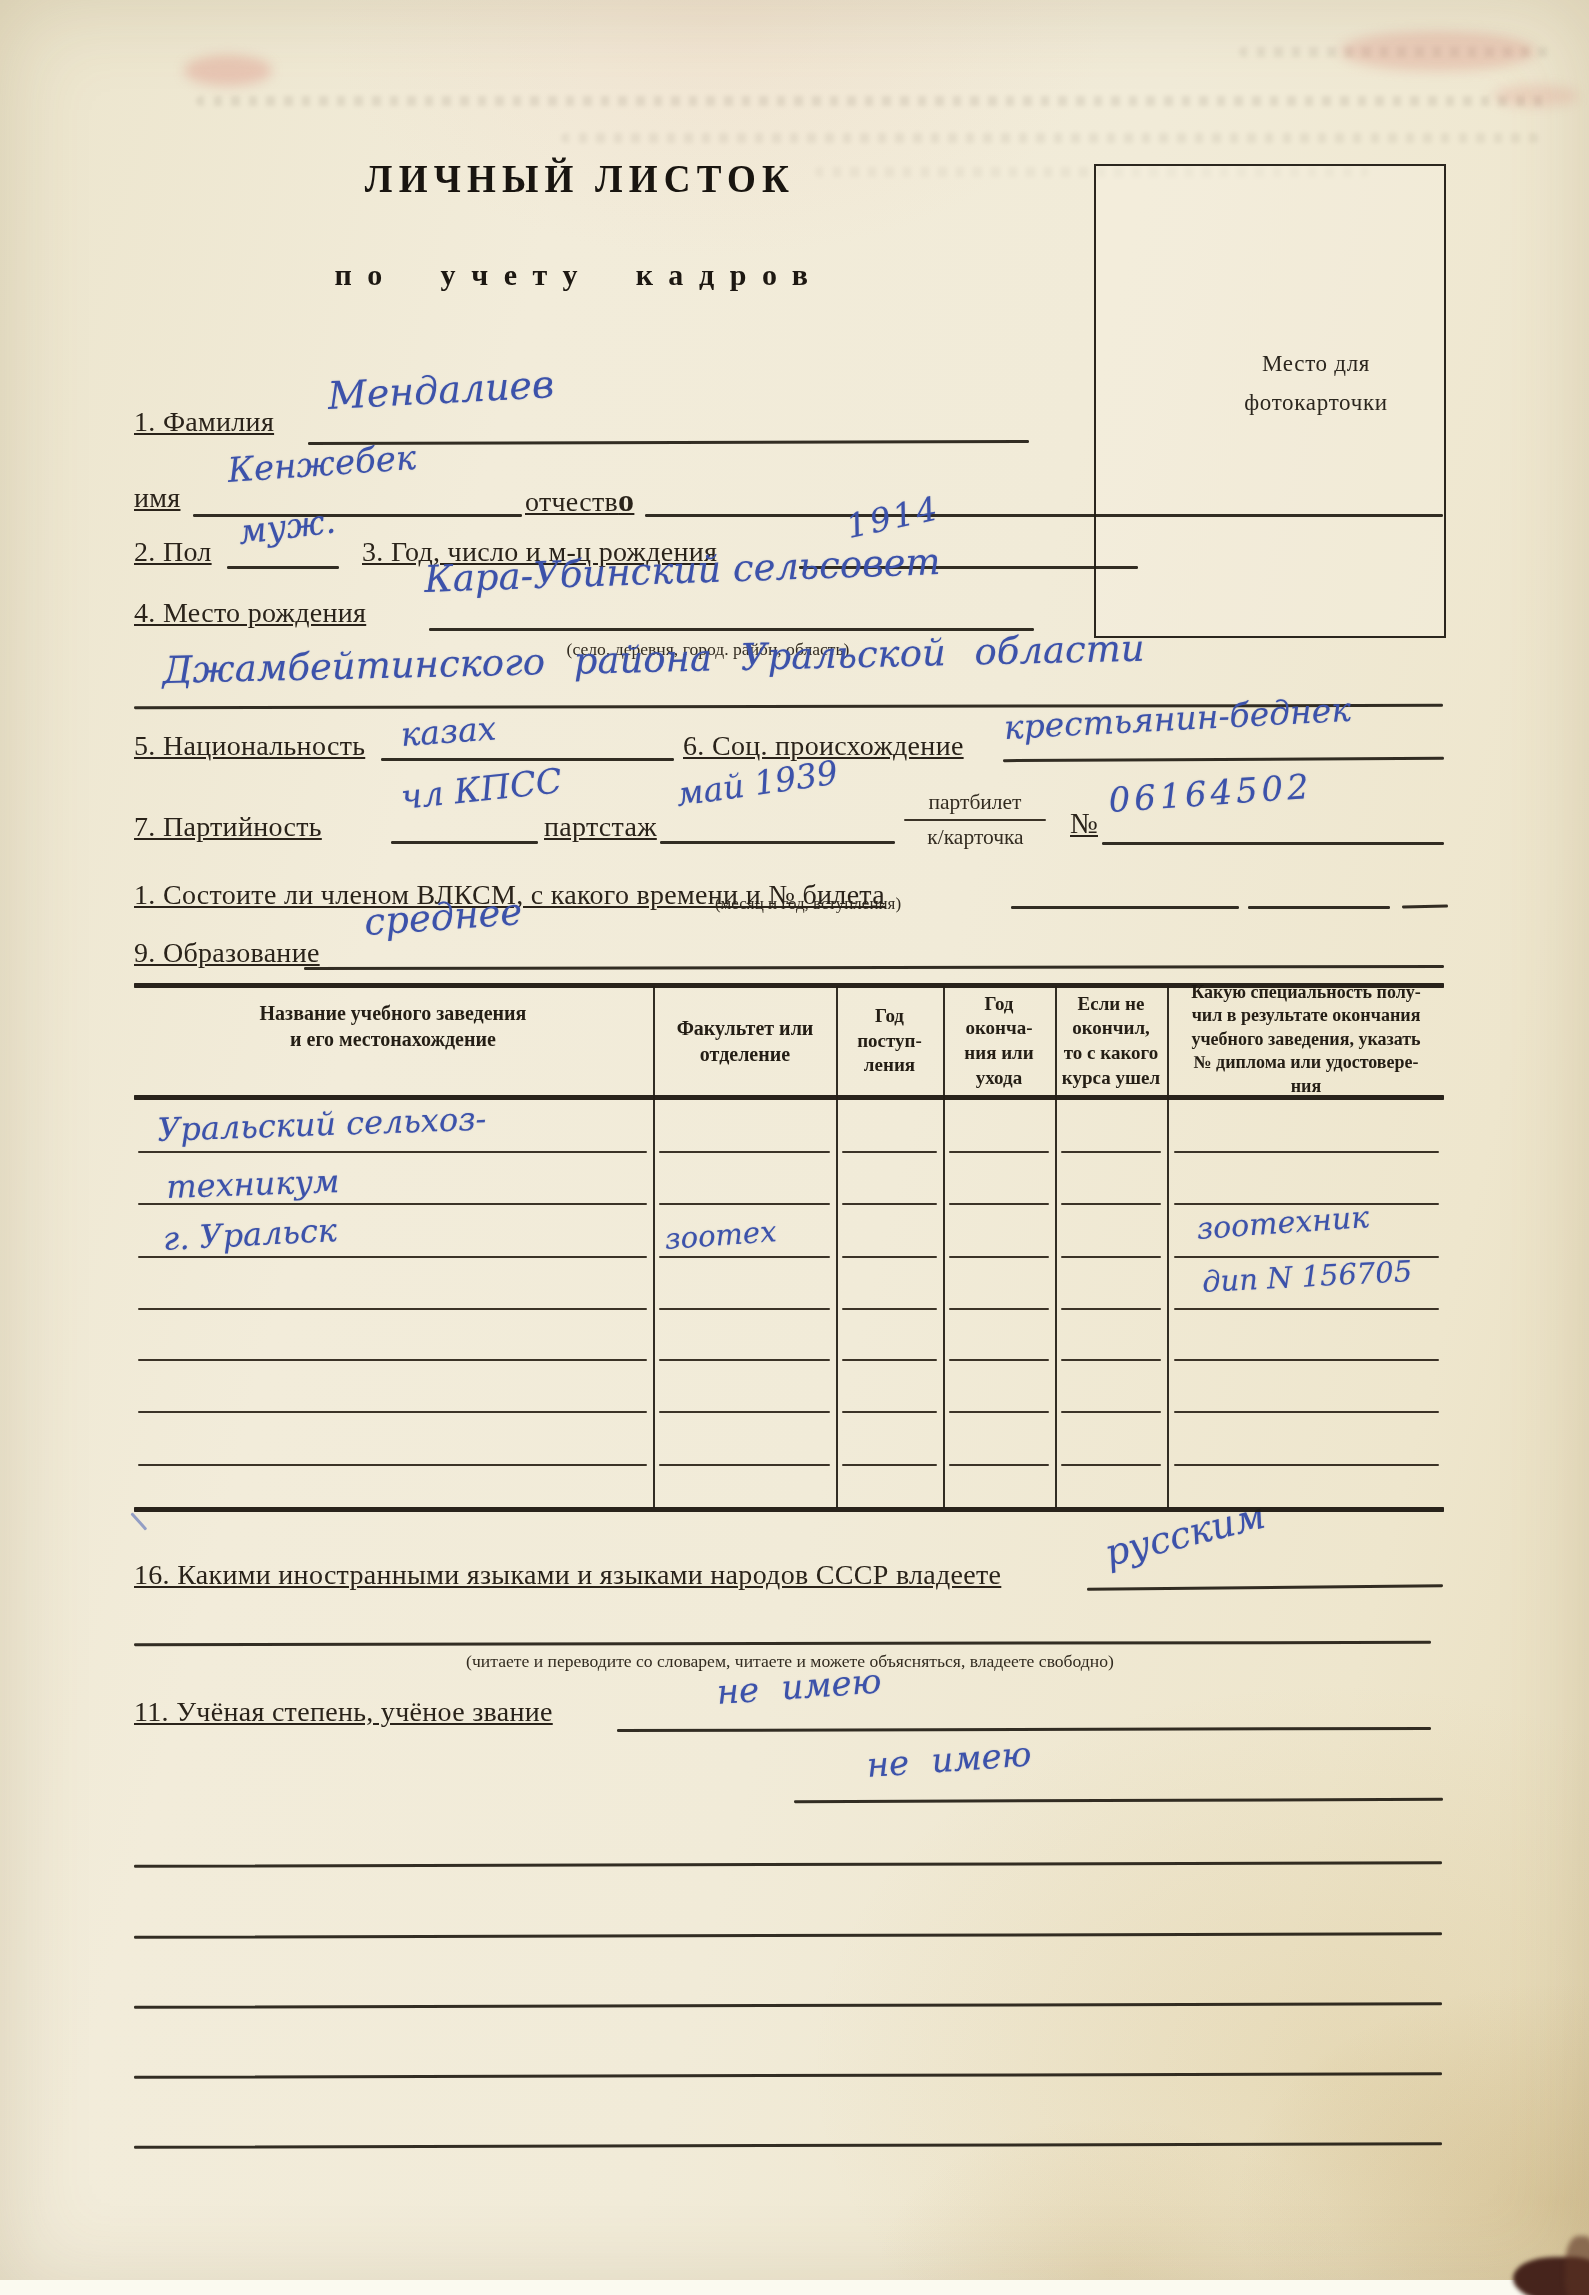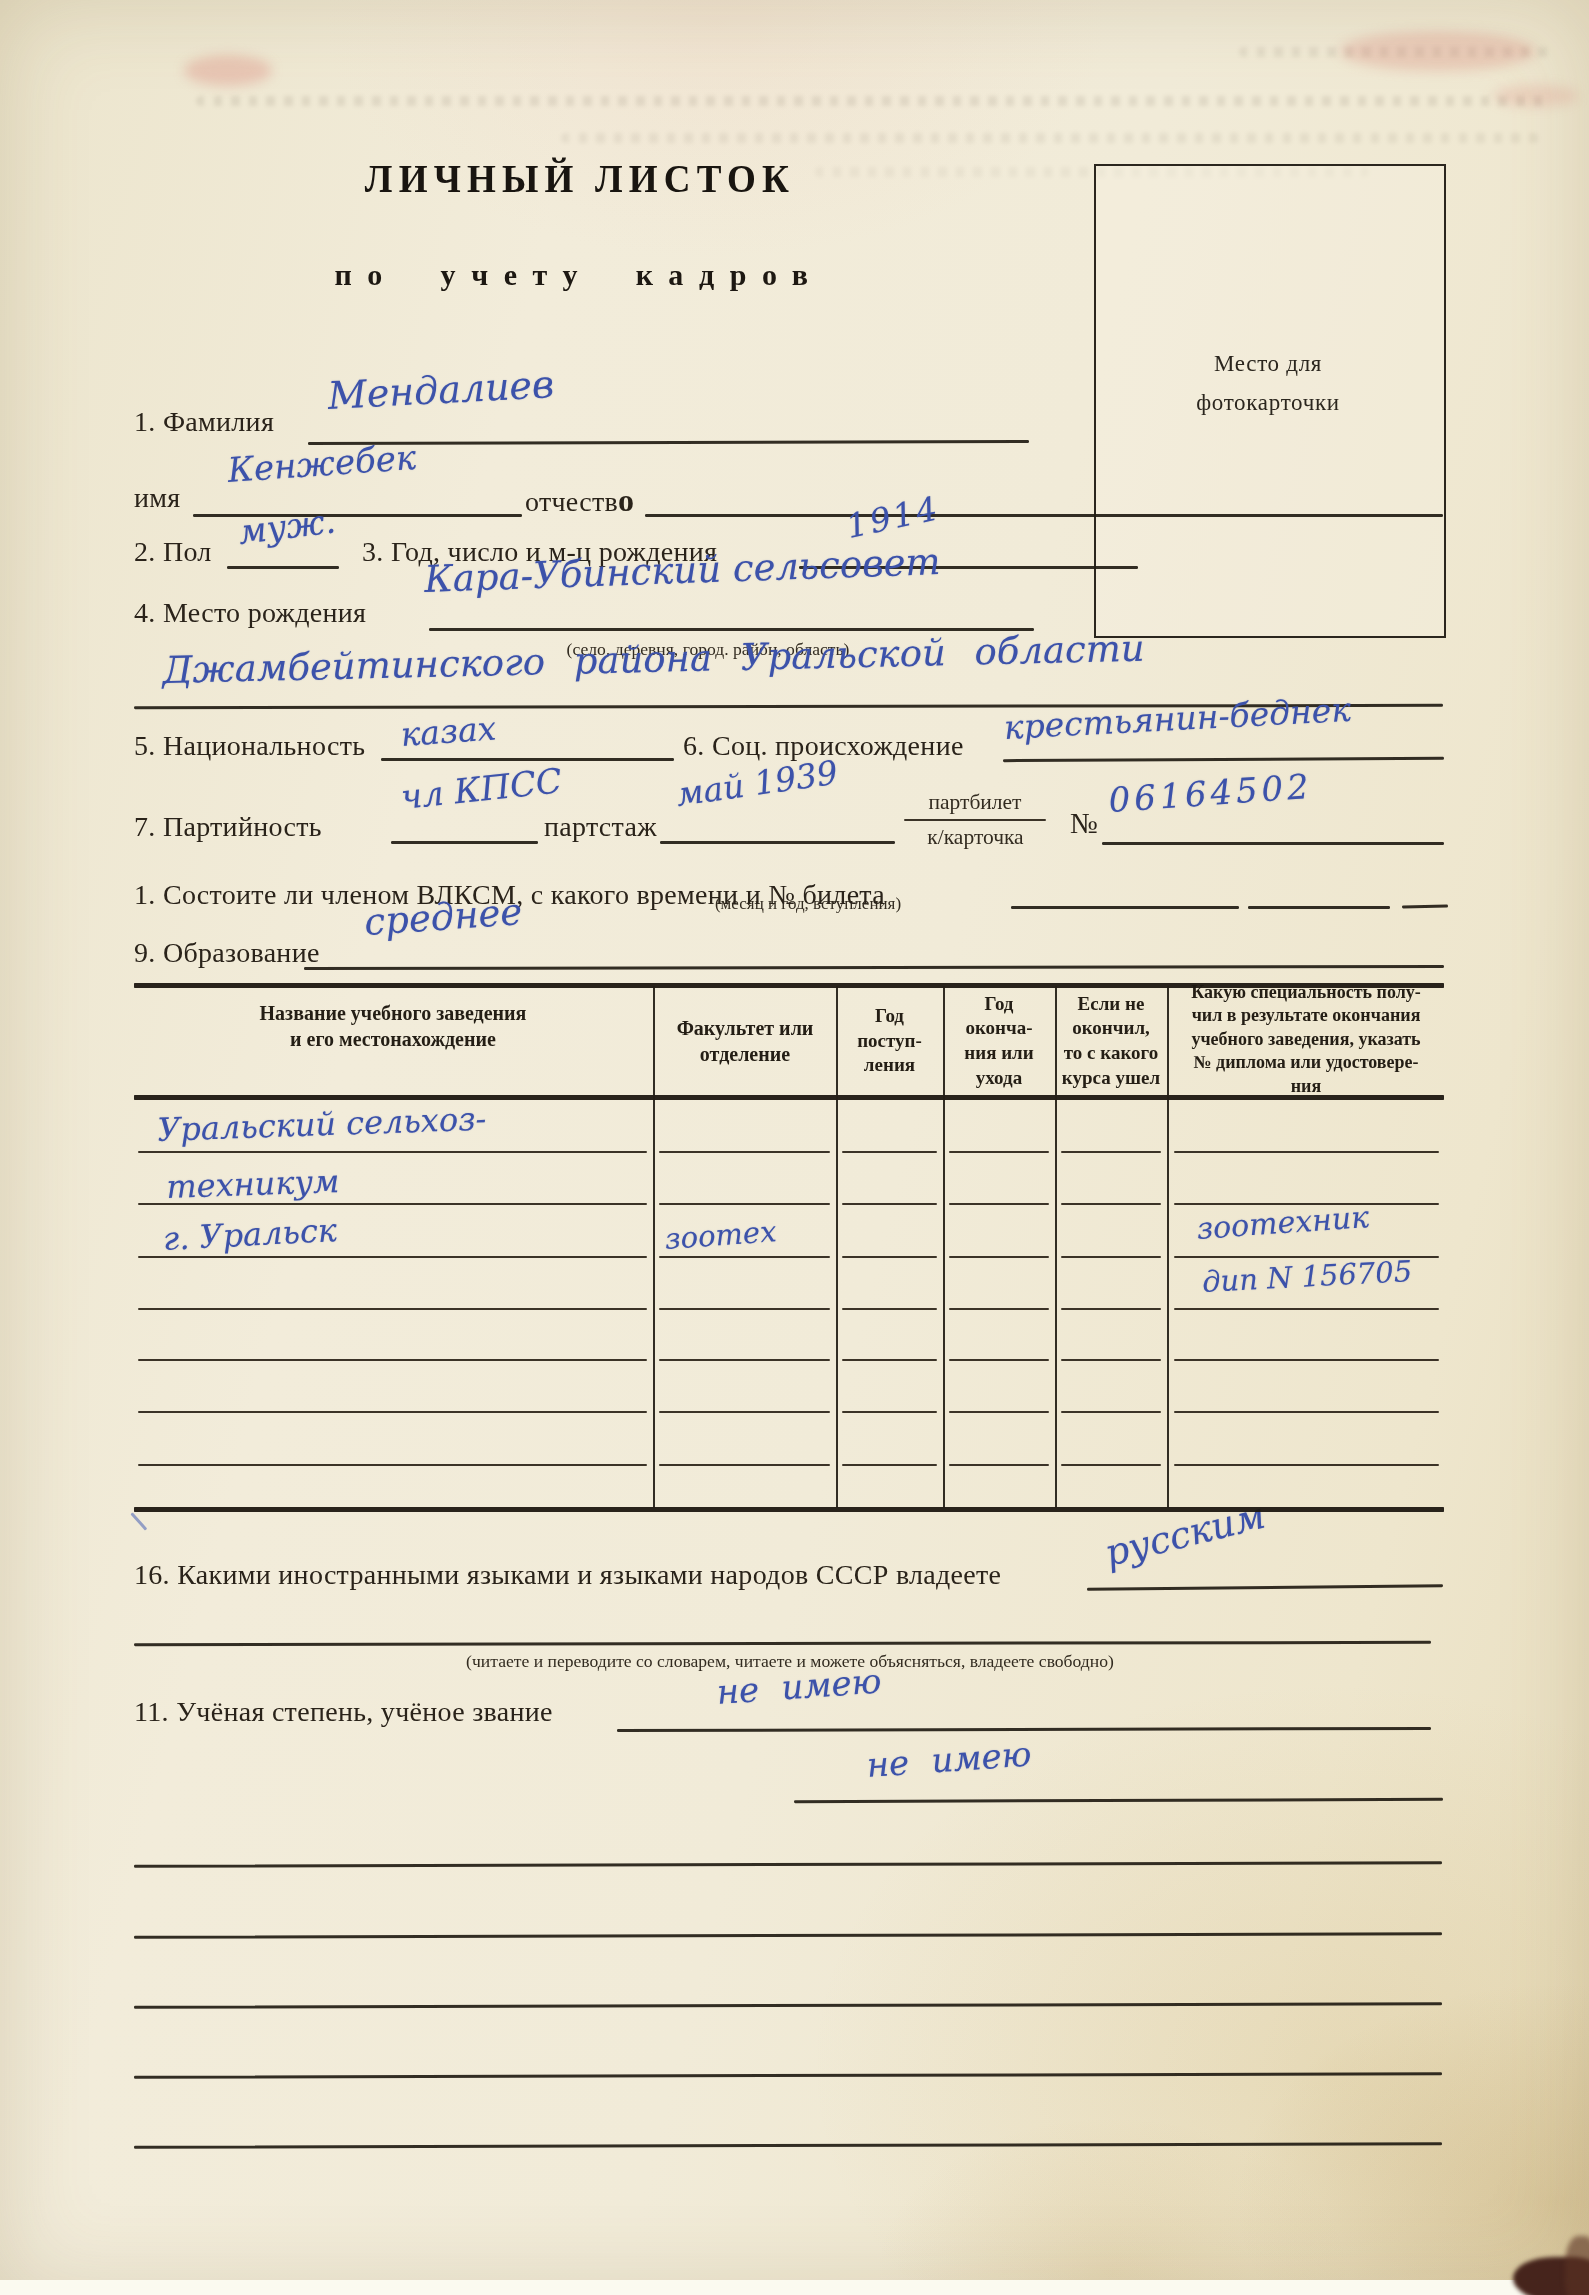--- a/index.html
+++ b/index.html
@@ -9,21 +9,21 @@
       radial-gradient(848px 619px at 84% 90%, rgba(188,150,66,.15), transparent 62%),
       radial-gradient(495px 339px at 98% 96%, rgba(156,114,38,.20), transparent 65%),
       radial-gradient(339px 222px at 70% 99%, rgba(176,134,52,.12), transparent 70%),
       radial-gradient(652px 391px at 45% 1%, rgba(238,211,192,.30), transparent 60%),
       linear-gradient(104deg,#ece5cd 0%, #f2ecda 28%, #f1ebd8 55%, #eee6cd 82%, #e8ddbd 100%);
     box-shadow: inset 0 0 91px rgba(118,94,44,.20);
     font-family:"Liberation Serif", serif;
     color:#272018;
   }
   .abs{position:absolute;}
-  .lbl{font-size:28px; white-space:nowrap; color:#2a231a; letter-spacing:0.3px;}
+  .lbl{font-size:28px; white-space:nowrap; color:#2a231a; letter-spacing:0.3px;text-decoration:underline;}
   .cap{font-size:17.6px; white-space:nowrap; color:#322b20; text-align:center;}
   .rule{background:#221c14; height:2.6px; border-radius:1.3px; opacity:.92;}
   .rule.thin{height:2px; background:#2b2318;}
   .rule.thick{height:4.6px; border-radius:0.7px; background:#1d1811; opacity:.95;}
   .vline{width:2px; background:#241e15; opacity:.93;}
   .hw{
     font-family:"DejaVu Serif", serif; font-style:italic;
     color:#3c52aa; white-space:nowrap;
     text-shadow:0 0 1.3px rgba(60,82,170,.35);
     transform-origin:left bottom;
@@ -31,21 +31,21 @@
   .title{
     font-weight:bold; font-size:39px; letter-spacing:6.5px; white-space:nowrap;
     color:#191510; transform:scaleX(.95); transform-origin:center;
     text-align:center;
   }
   .subtitle{
     font-weight:bold; font-size:30px; letter-spacing:15.6px; word-spacing:19.6px;
     white-space:nowrap; color:#1d1812; text-align:center;
   }
   .photo-box{border:2px solid #2b261e; background:rgba(245,240,226,.35);}
-  .photo-cap{font-size:23px; line-height:1.7; letter-spacing:0.7px; color:#2b261e; text-align:center; white-space:pre-line;}
+  .photo-cap{font-size:23px; line-height:1.7; letter-spacing:0.7px; color:#2b261e; text-align:center; white-space:pre-line;padding-left:48px;}
   .th{
     display:flex; align-items:center; justify-content:center; text-align:center;
     white-space:pre-line; line-height:1.3; color:#241e15; font-weight:bold;
   }
   .boldo{font-weight:bold; font-size:32px;}
   .ghost{
     background:repeating-linear-gradient(90deg, rgba(118,106,88,.45) 0 8.5px, transparent 8.5px 17.6px);
     height:9.8px; filter:blur(2px); opacity:.30; border-radius:5.2px;
   }
   .smudge{filter:blur(5.9px); border-radius:50%;}

